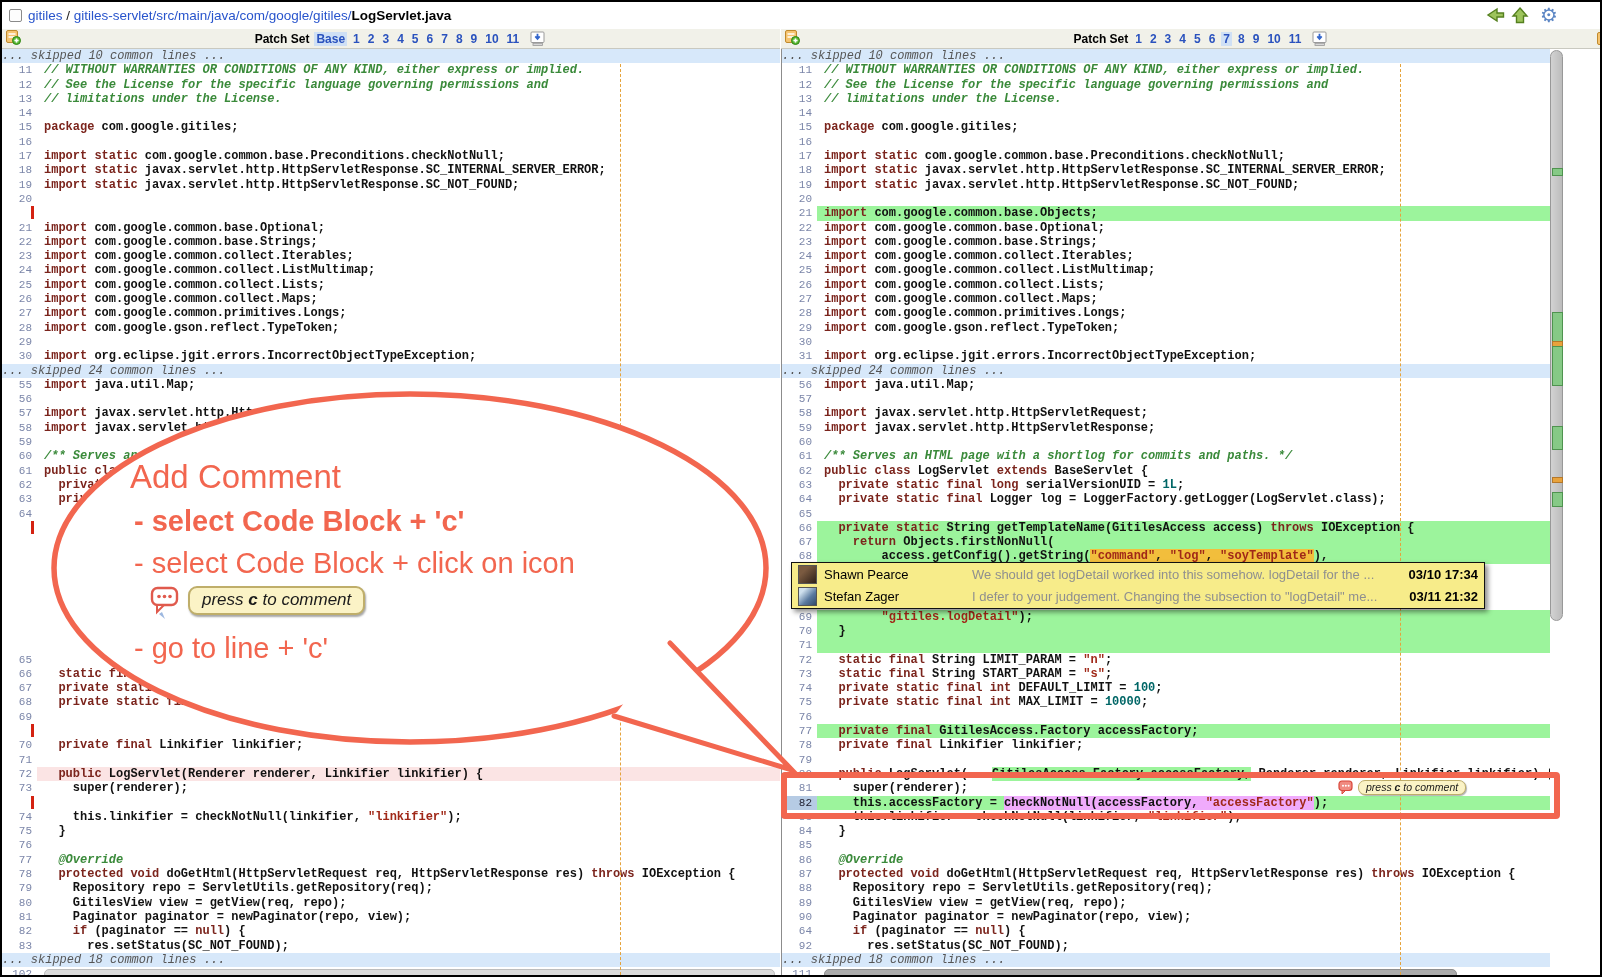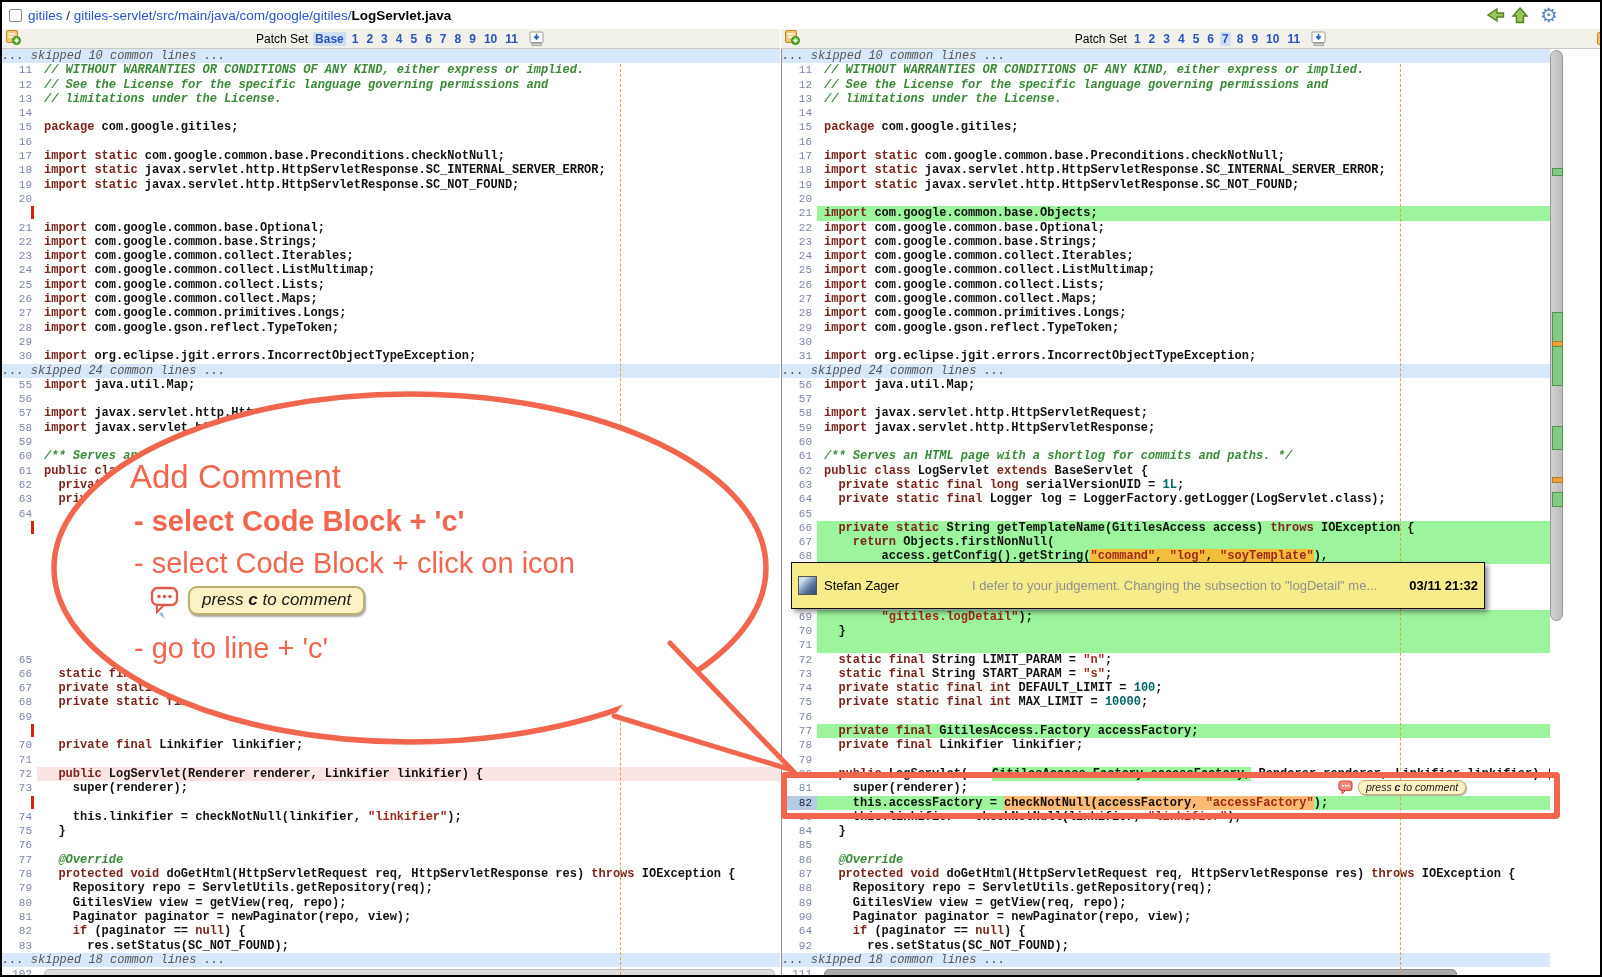--- a/index.html
+++ b/index.html
@@ -13,21 +13,21 @@
   .crumb .sep{color:#222;}
   .crumb .file{color:#000;font-weight:bold;}
   .nav-icons{position:absolute;left:1482px;top:3px;display:flex;gap:4px;align-items:center;}
   .gear{position:absolute;left:1538px;top:1px;font-size:20px;color:#5c86c4;font-family:"DejaVu Sans",sans-serif;}
   
   .phdr{position:absolute;top:27px;height:20px;background:#f1f1e9;border-bottom:1px solid #c9c9c0;display:flex;align-items:center;font-size:12px;box-sizing:border-box;}
   .phdr-left{left:0;width:778px;}
   .phdr-right{left:779px;width:821px;}
   .ph-icon{margin-left:3px;flex:0 0 auto;}
   .ph-center{flex:1;display:flex;justify-content:center;align-items:center;gap:5px;}
-  .ps-label{font-weight:normal;color:#000;}
+  .ps-label{font-weight:bold;color:#000;}
   .ps-num{color:#2a52be;font-weight:bold;padding:0 2px;cursor:pointer;}
   .ps-num.sel{background:#cfe0f5;}
   .hdr-sliver{position:absolute;left:1594px;top:29px;width:7px;height:16px;overflow:hidden;}
   
   .codearea{position:absolute;top:47px;left:0;right:0;bottom:0;}
   .pane{position:absolute;top:0;bottom:0;overflow:hidden;background:#fff;}
   #lp{left:0;width:778px;}
   #rp{left:779px;width:769px;border-left:1px solid #8c8c8c;box-sizing:border-box;}
   .colline{position:absolute;top:15px;bottom:0;left:618px;border-left:1px dashed #e5a33c;z-index:3;pointer-events:none;}
   .row{display:flex;height:14.3px;line-height:14.3px;font-family:"Liberation Mono",monospace;font-size:12px;white-space:pre;position:relative;}
@@ -36,21 +36,21 @@
   .code{flex:1;padding-left:7px;overflow:hidden;font-weight:bold;color:#111;}
   .code.add{background:#9cf49c;}
   .code.del{background:#fbe4e4;}
   .code.com{color:#3a8a3a;font-style:italic;}
   .code i{font-style:normal;}
   .code i.k{color:#7b241c;}
   .code i.s{color:#a02818;}
   .code i.l{color:#066;}
   .code i.ho{background:#f2be3c;}
   .code i.hg{background:#9cf49c;margin-left:24px;}
-  .code i.hsel{background:#fdba74;}
+  .code i.hsel{background:#f0abfc;}
   .skip{height:14.3px;line-height:14.3px;background:#d7e8fa;color:#555;font-family:"Liberation Mono",monospace;font-size:12px;font-style:italic;}
   .sp{width:100%;}
   .tick{position:absolute;left:29px;top:0;width:3px;height:13px;background:#d42211;}
   .hthumb{height:10px;border-radius:6px;margin-top:2px;}
   .hthumb.light{background:#dcdcdc;border:1px solid #bdbdbd;width:731px;box-sizing:border-box;}
   .hthumb.dark{background:#ababab;border:1px solid #8f8f8f;width:633px;box-sizing:border-box;}
   
   .vscroll{position:absolute;left:1548px;top:47px;width:14px;height:926px;z-index:2;}
   .vthumb{position:absolute;top:1px;left:0;width:13px;height:571px;background:linear-gradient(90deg,#d2d2d2,#bcbcbc);border:1px solid #989898;border-radius:7px;box-sizing:border-box;}
   .vmark{position:absolute;left:2px;width:9px;}
@@ -313,20 +313,26 @@
     <div class="vmark g" style="top:263px;height:28px;"></div>
     <div class="vmark o" style="top:292px;height:4px;"></div>
     <div class="vmark g" style="top:297px;height:38px;"></div>
     <div class="vmark g" style="top:377px;height:22px;"></div>
     <div class="vmark o" style="top:428px;height:4px;"></div>
     <div class="vmark g" style="top:443px;height:13px;"></div>
   </div>
 
   <div class="comment-box">
     <div class="c-row">
+      <span class="avatar a1"></span>
+      <span class="c-name">Shawn Pearce</span>
+      <span class="c-msg">We should get logDetail worked into this somehow. logDetail for the ...</span>
+      <span class="c-time">03/10 17:34</span>
+    </div>
+    <div class="c-row">
       <span class="avatar a2"></span>
       <span class="c-name">Stefan Zager</span>
       <span class="c-msg">I defer to your judgement. Changing the subsection to "logDetail" me...</span>
       <span class="c-time">03/11 21:32</span>
     </div>
   </div>
 
   <div class="inline-badge-row">
     <svg width="16" height="15">
         <rect x="1" y="1" width="13" height="9.5" rx="3" fill="#f08a80" stroke="#d9473a" stroke-width="1.2"></rect>

